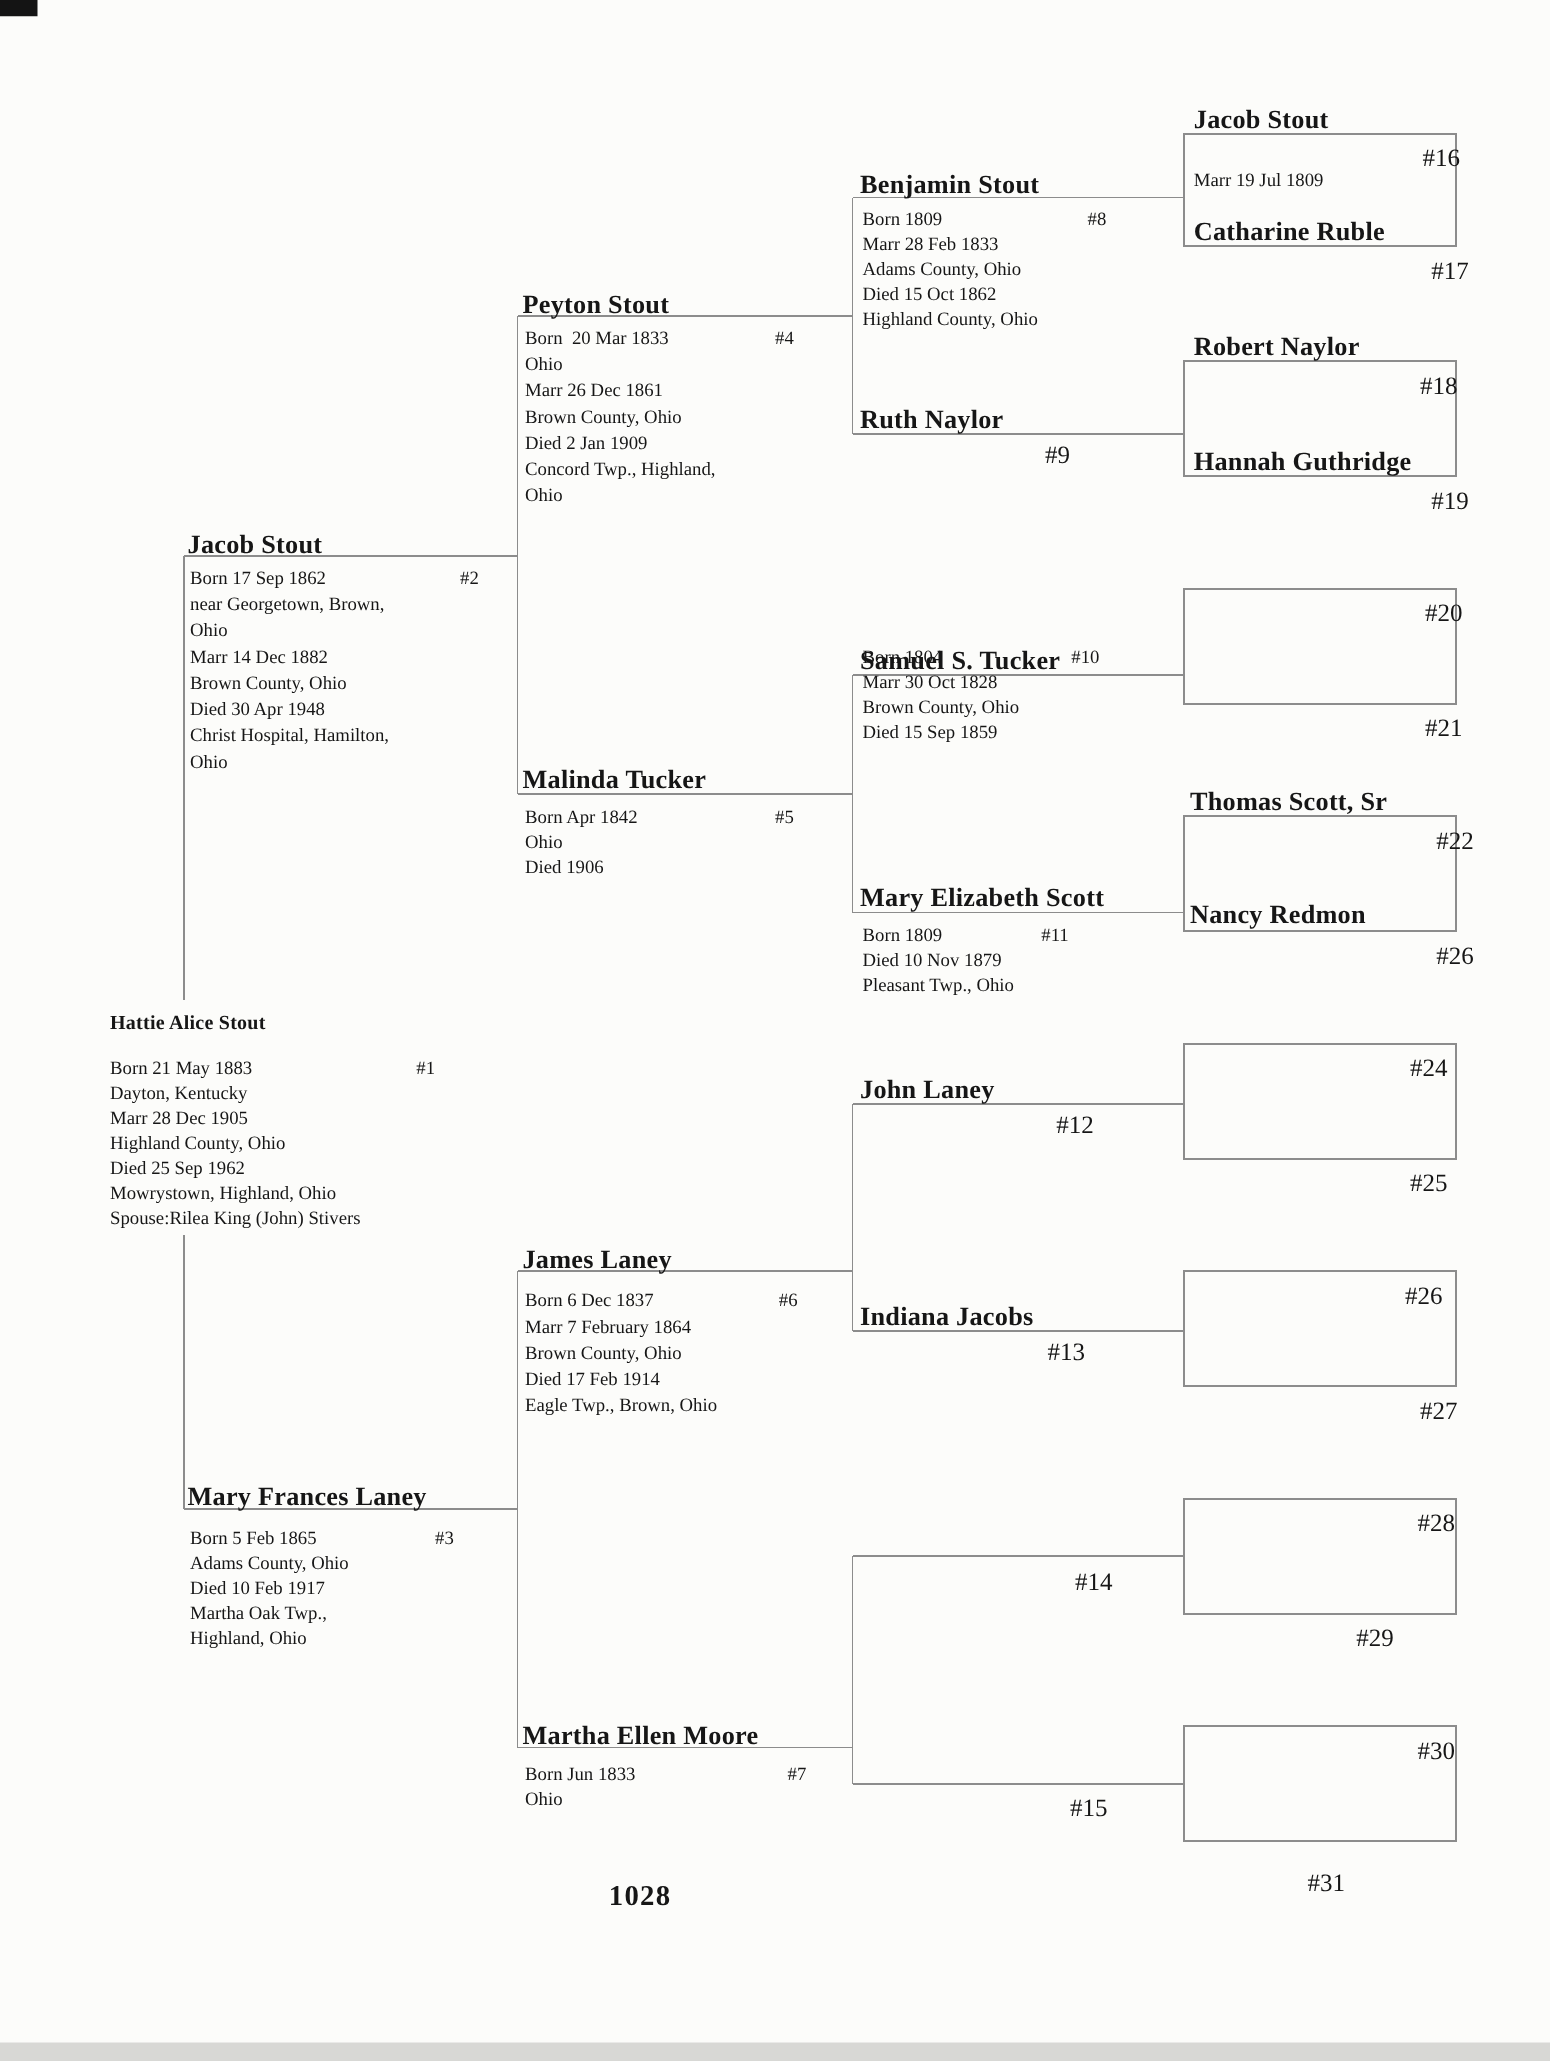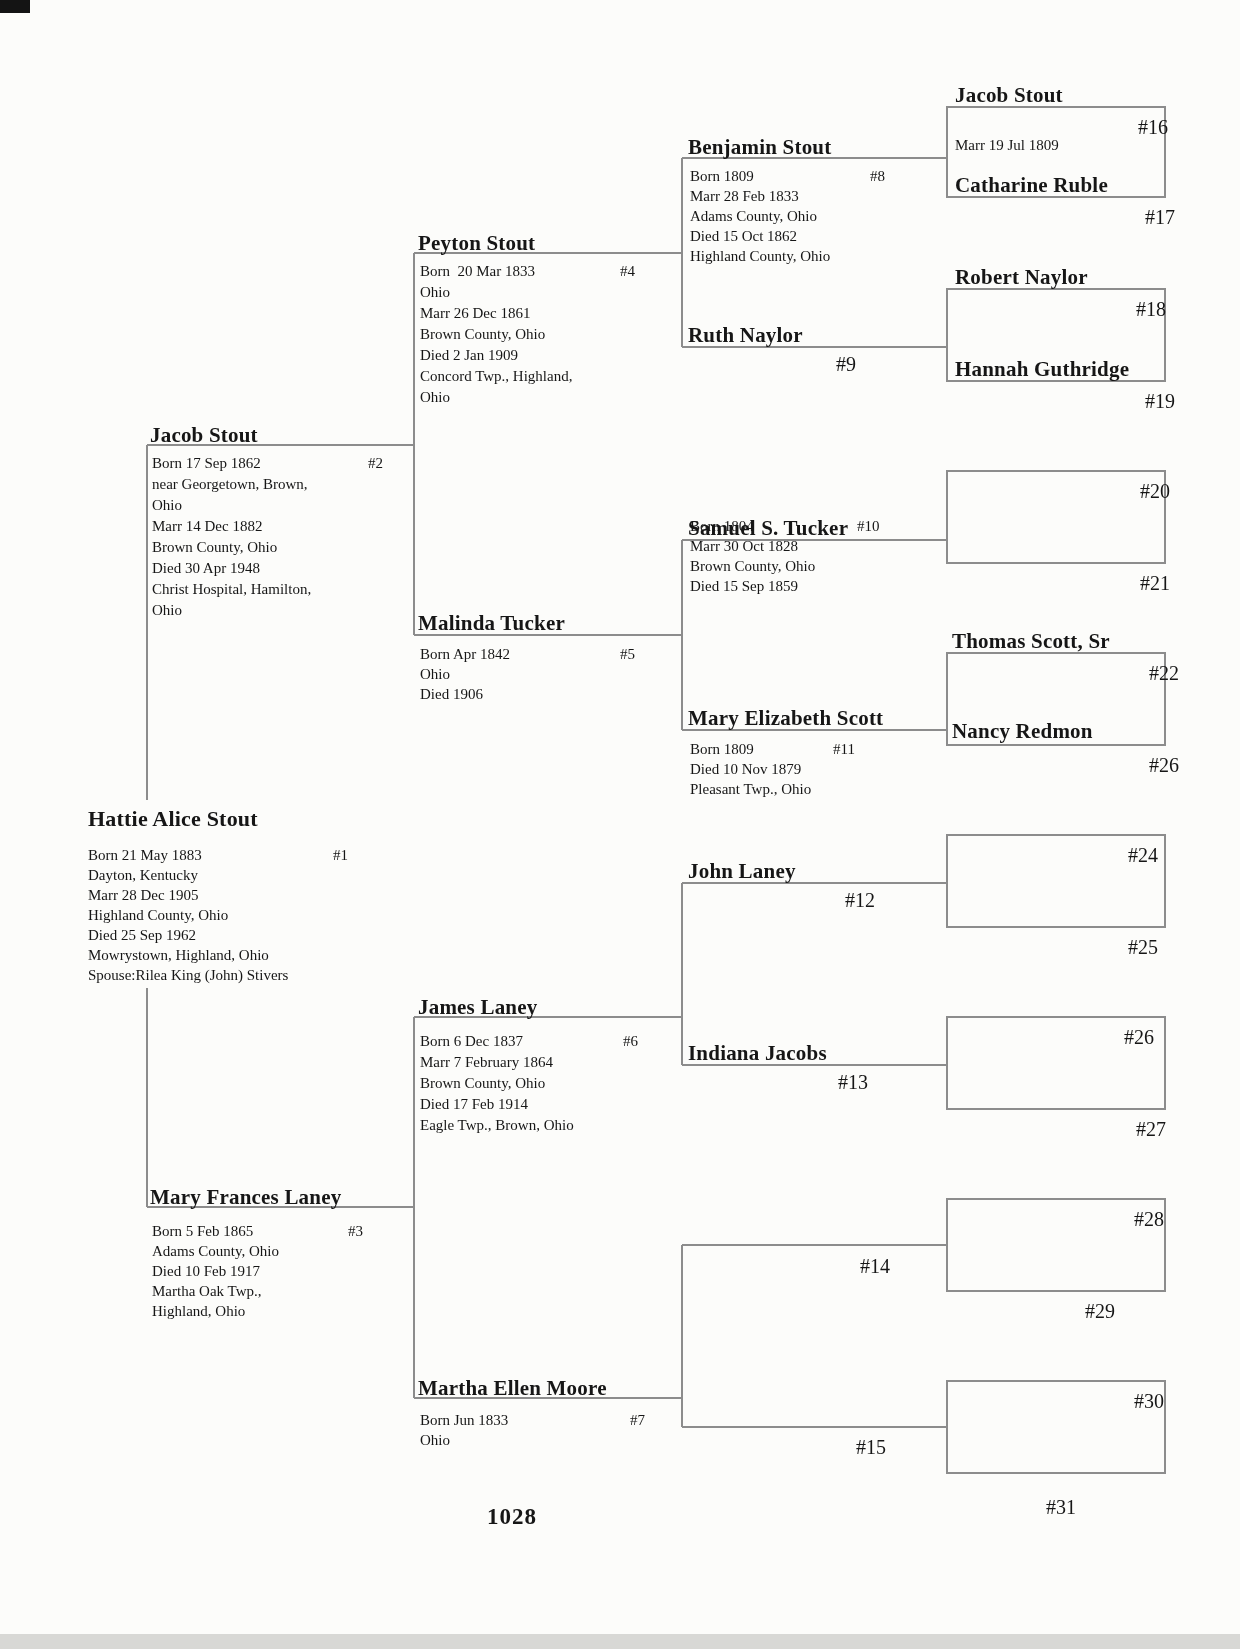--- a/index.html
+++ b/index.html
@@ -8,21 +8,21 @@
     position:relative;width:1240px;height:1649px;overflow:hidden;
     background:#fcfcfa;
     font-family:"Liberation Serif","DejaVu Serif",serif;
     color:#161616;
   }
   svg.lines{position:absolute;left:0;top:0;width:1240px;height:1649px;}
   .pname{
     position:absolute;font-weight:bold;font-size:21px;line-height:22px;
     white-space:nowrap;letter-spacing:.2px;
   }
-  .pname.big{font-size:22px;}
+  .pname.big{font-size:16px;}
   .details{position:absolute;font-size:15px;line-height:20px;}
   .details.lh21{line-height:21px;}
   .dline{white-space:pre;position:relative;}
   .num{position:absolute;top:0;font-weight:normal;}
   .num-abs{position:absolute;font-size:20px;white-space:nowrap;}
   .mask{position:absolute;background:#fcfcfa;}
   .page-number{position:absolute;font-weight:bold;font-size:23px;letter-spacing:1px;}
   .scan-blob-top{position:absolute;left:0;top:0;width:30px;height:13px;background:#141414;}
   .scan-strip-bottom{position:absolute;left:0;top:1634px;width:1240px;height:15px;background:#d8d8d5;}
 </style>

